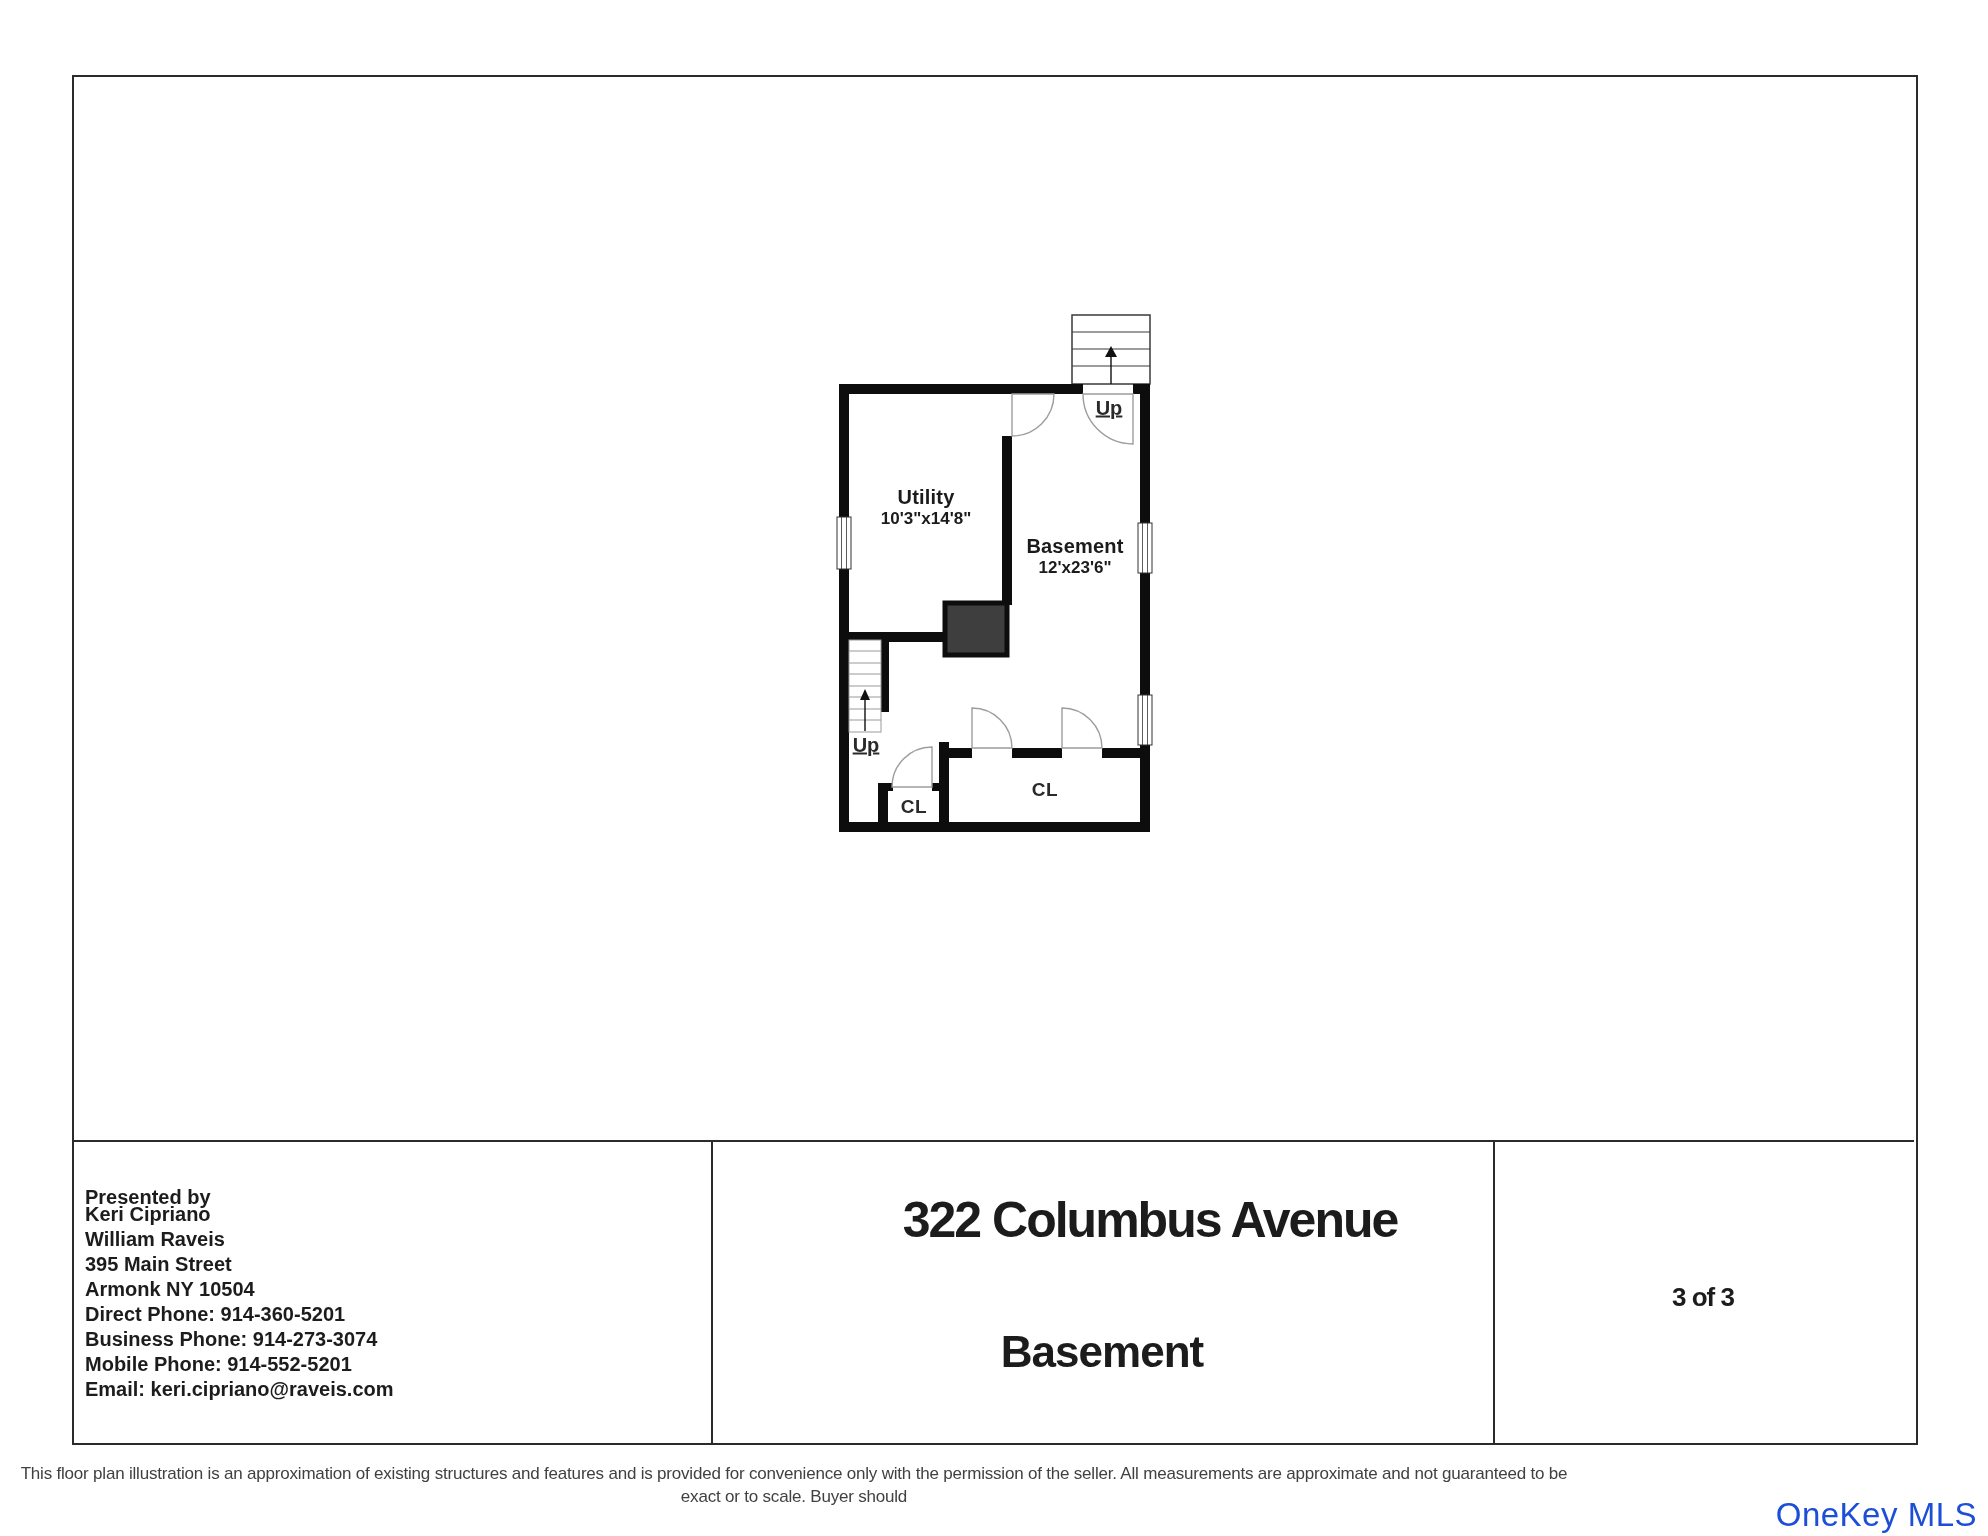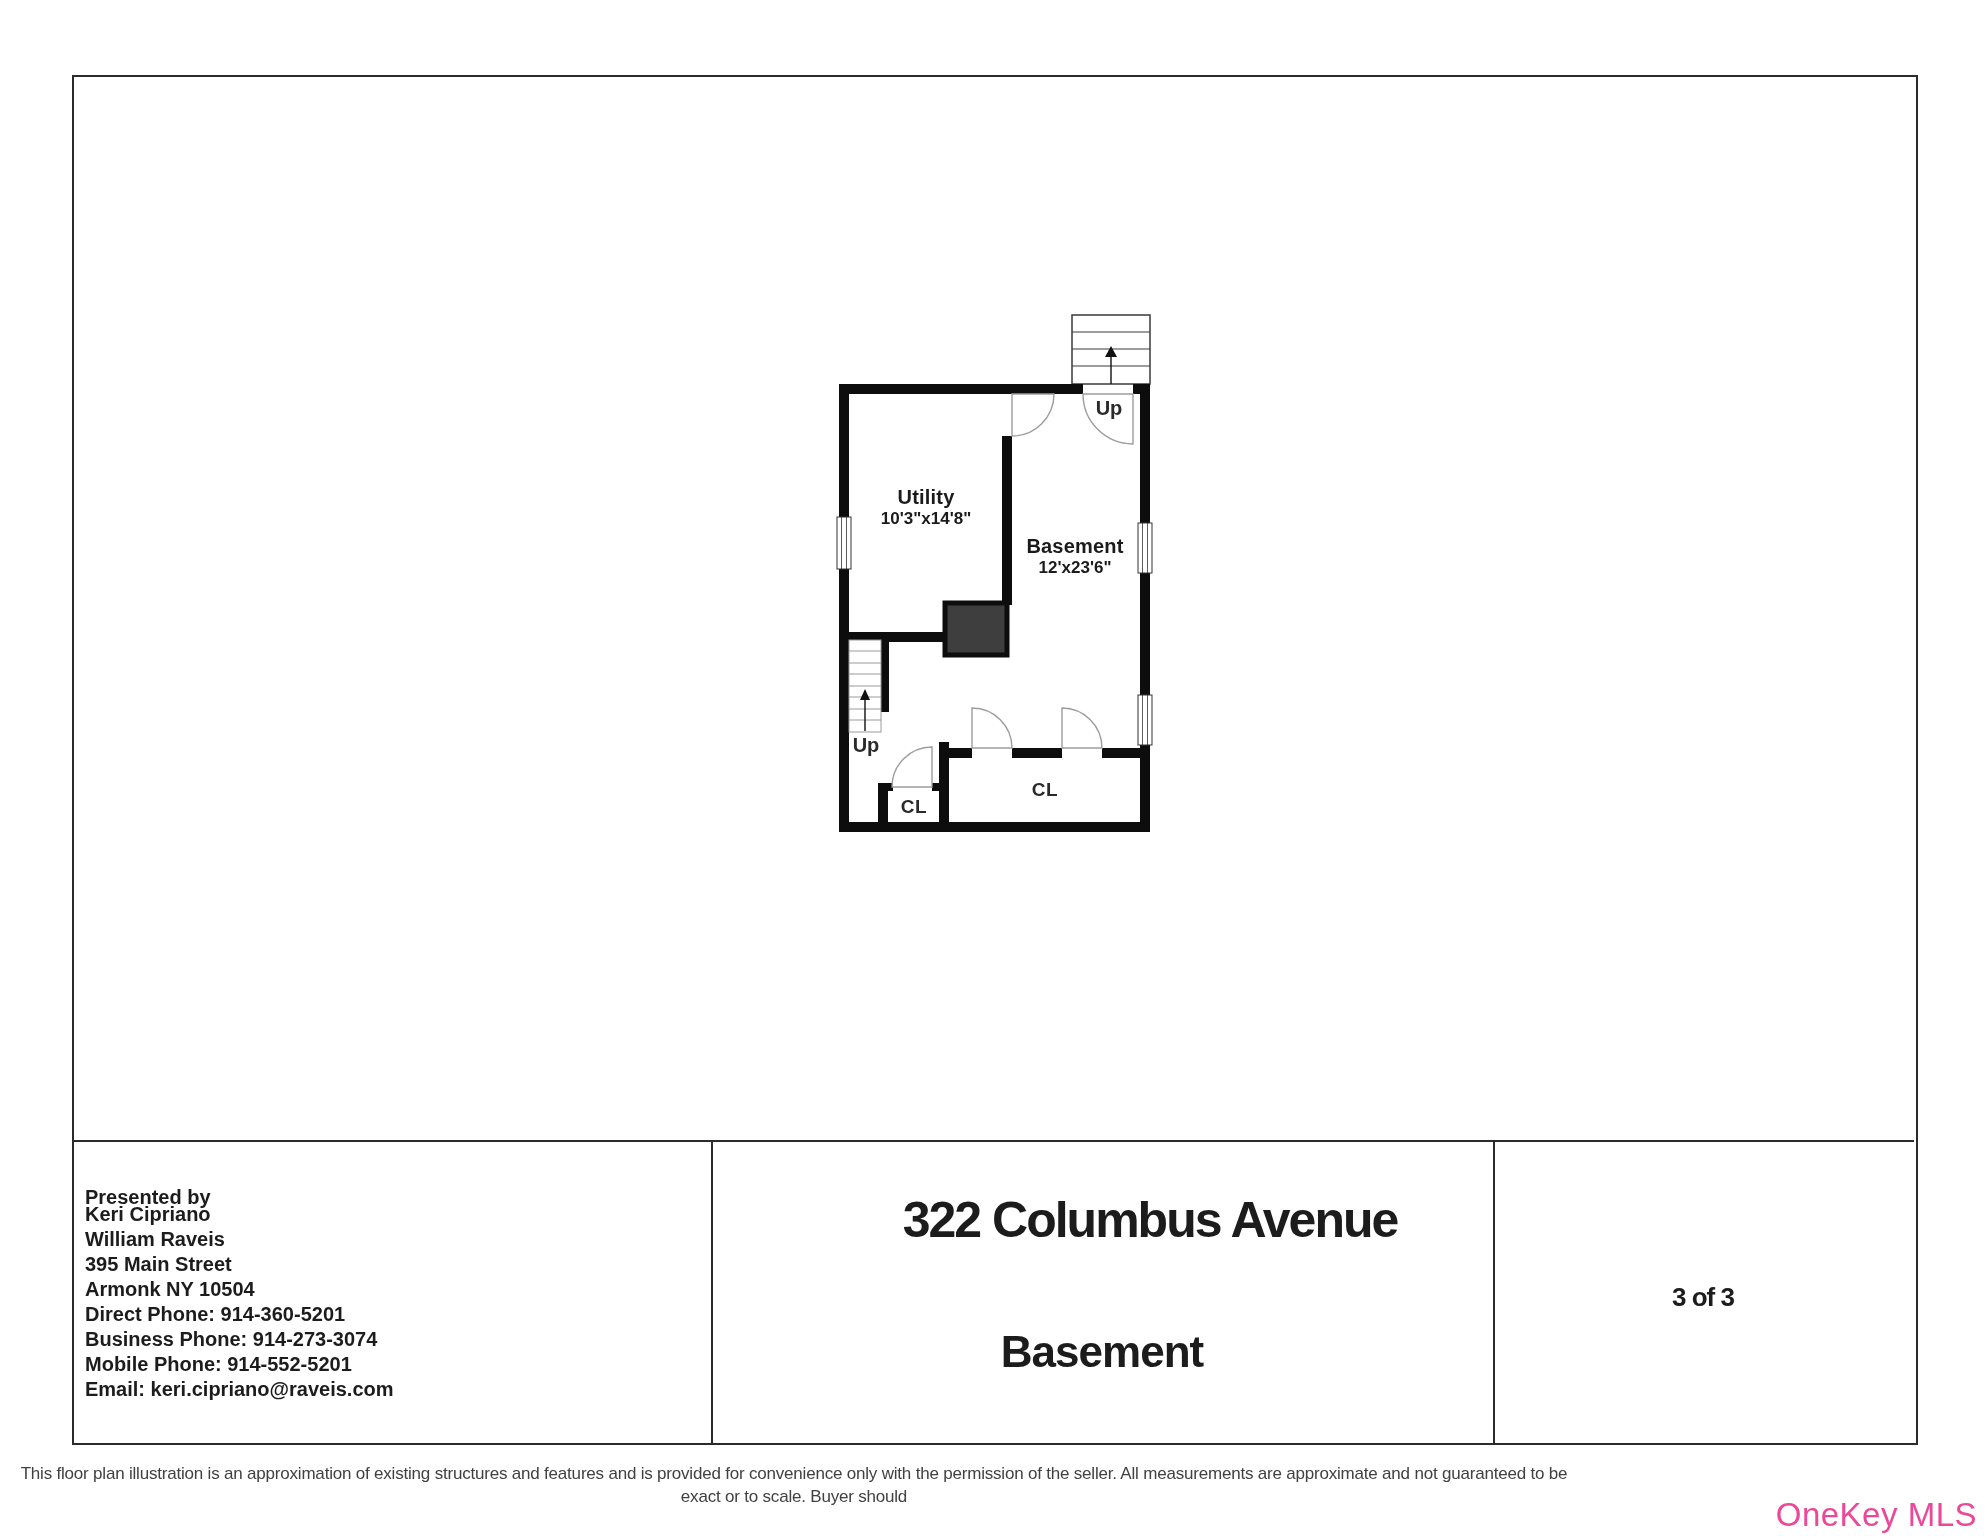--- a/index.html
+++ b/index.html
@@ -10,39 +10,39 @@
   .abs{position:absolute;}
   .center{transform:translate(-50%,-50%);white-space:nowrap;}
   
   .page-border{
     left:72px;top:75px;width:1842px;height:1366px;
     border:2px solid #2b2b2b;
   }
   
   .room-name{font-size:20px;font-weight:700;color:#1b1b1b;letter-spacing:.2px;}
   .room-dims{font-size:17px;font-weight:700;color:#1b1b1b;}
-  .up-label{font-size:20px;font-weight:600;color:#2a2a2a;}
+  .up-label{font-size:20px;font-weight:600;color:#2a2a2a;text-decoration:underline;}
   .cl-label{font-size:19px;font-weight:600;color:#2a2a2a;letter-spacing:.5px;}
   
   .footer{
     left:72px;top:1140px;width:1842px;height:303px;
     border-top:2px solid #2b2b2b;
   }
   .footer-divider{top:0;width:2px;height:100%;background:#2b2b2b;}
   .presented-by{left:13px;top:16px;font-size:20px;font-weight:700;margin-top:28px;}
   .agent-block{left:13px;top:60px;font-size:20px;font-weight:700;line-height:25px;}
   .address-title{left:1030px;top:78px;font-size:50px;font-weight:700;letter-spacing:-2px;margin-left:48px;}
   .floor-title{left:1030px;top:210px;font-size:44px;font-weight:700;letter-spacing:-1px;}
   .page-indicator{left:1631px;top:155px;font-size:26px;font-weight:700;letter-spacing:-1px;}
   .disclaimer{
     left:0;top:1462px;width:1588px;text-align:center;
     font-size:17px;line-height:23px;color:#414141;letter-spacing:-0.2px;
   }
   .watermark{
-    right:11px;top:1496px;font-size:33px;color:#ec4899;letter-spacing:.5px;
+    right:11px;top:1496px;font-size:33px;color:#1d4ed8;letter-spacing:.5px;
   }
 </style>
 </head>
 <body>
 
 <div class="abs page-border"></div>
 
 <svg class="abs" style="left:800px;top:290px;width:380px;height:560px" viewBox="800 290 380 560" xmlns="http://www.w3.org/2000/svg">
 
   <g>

